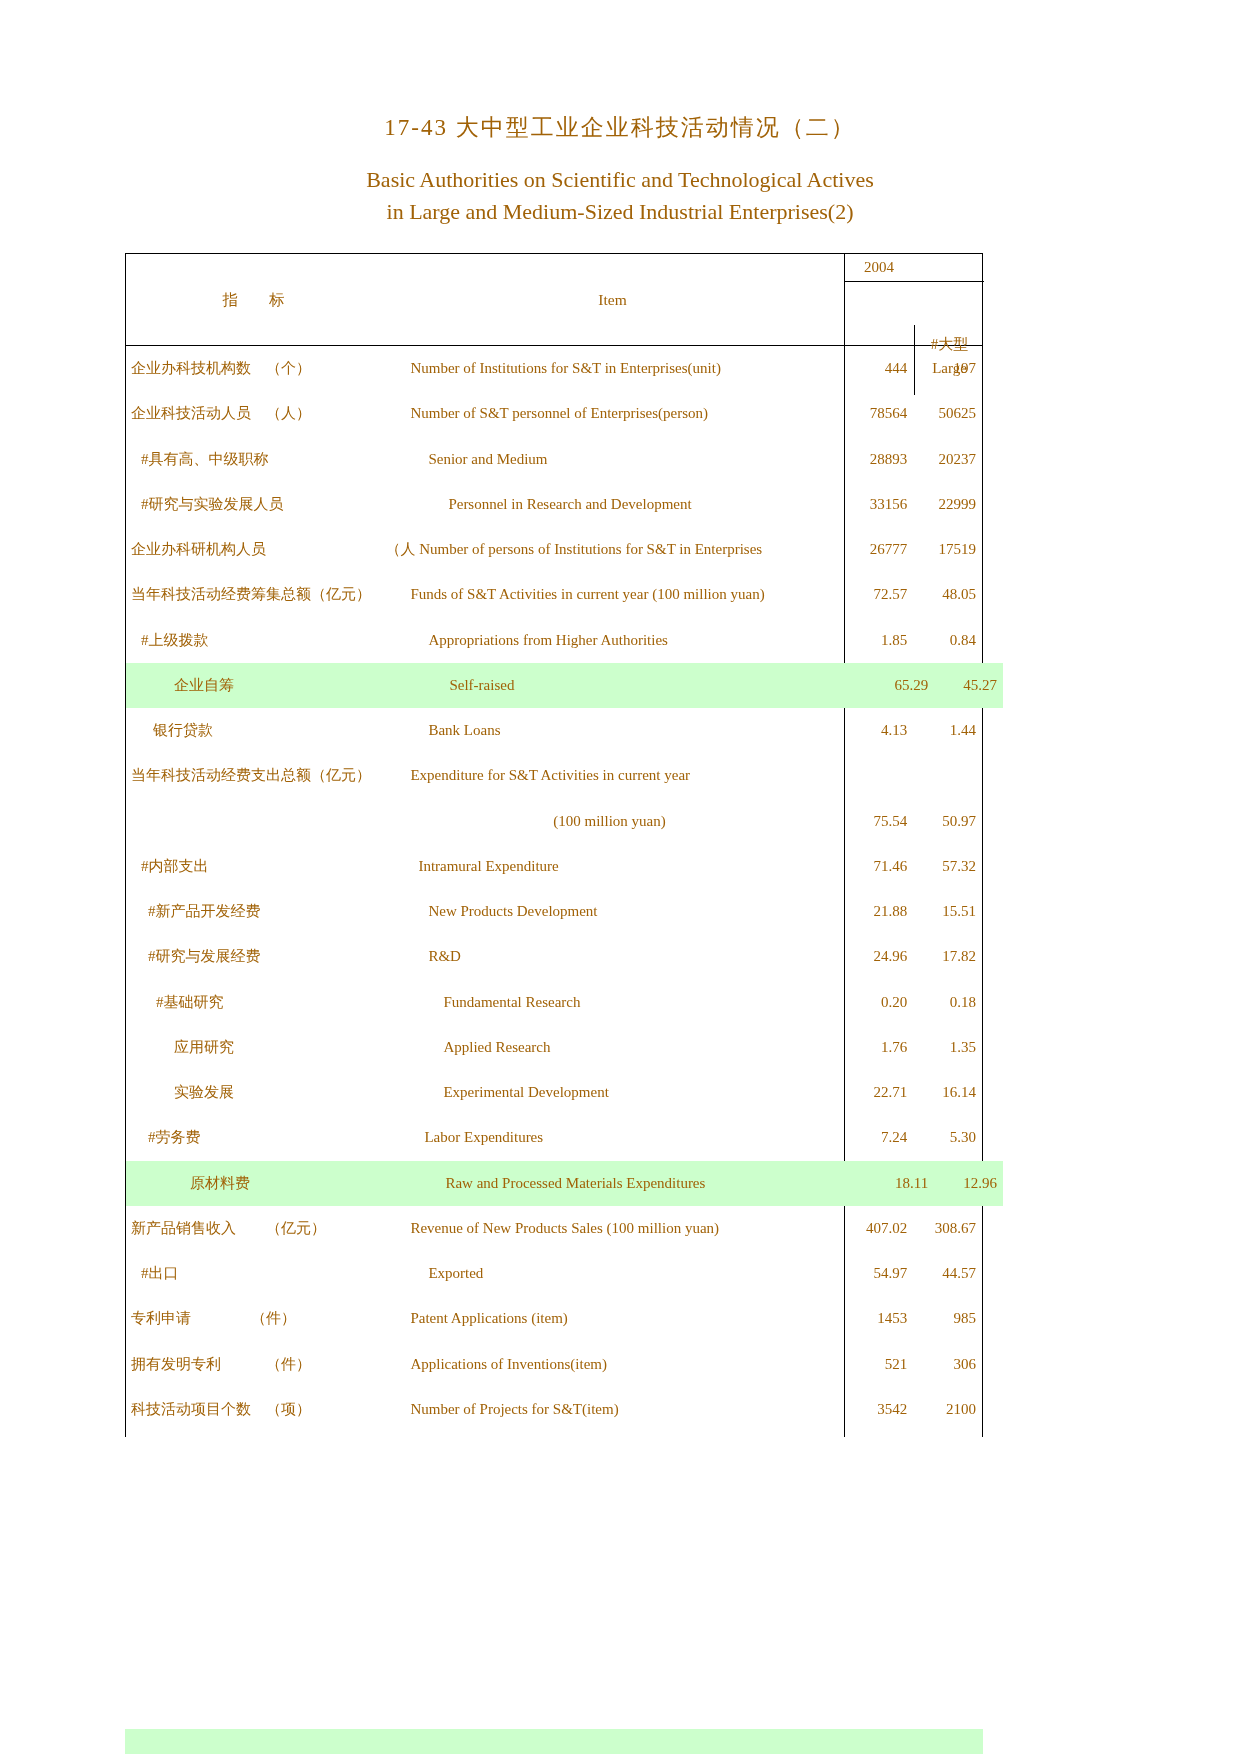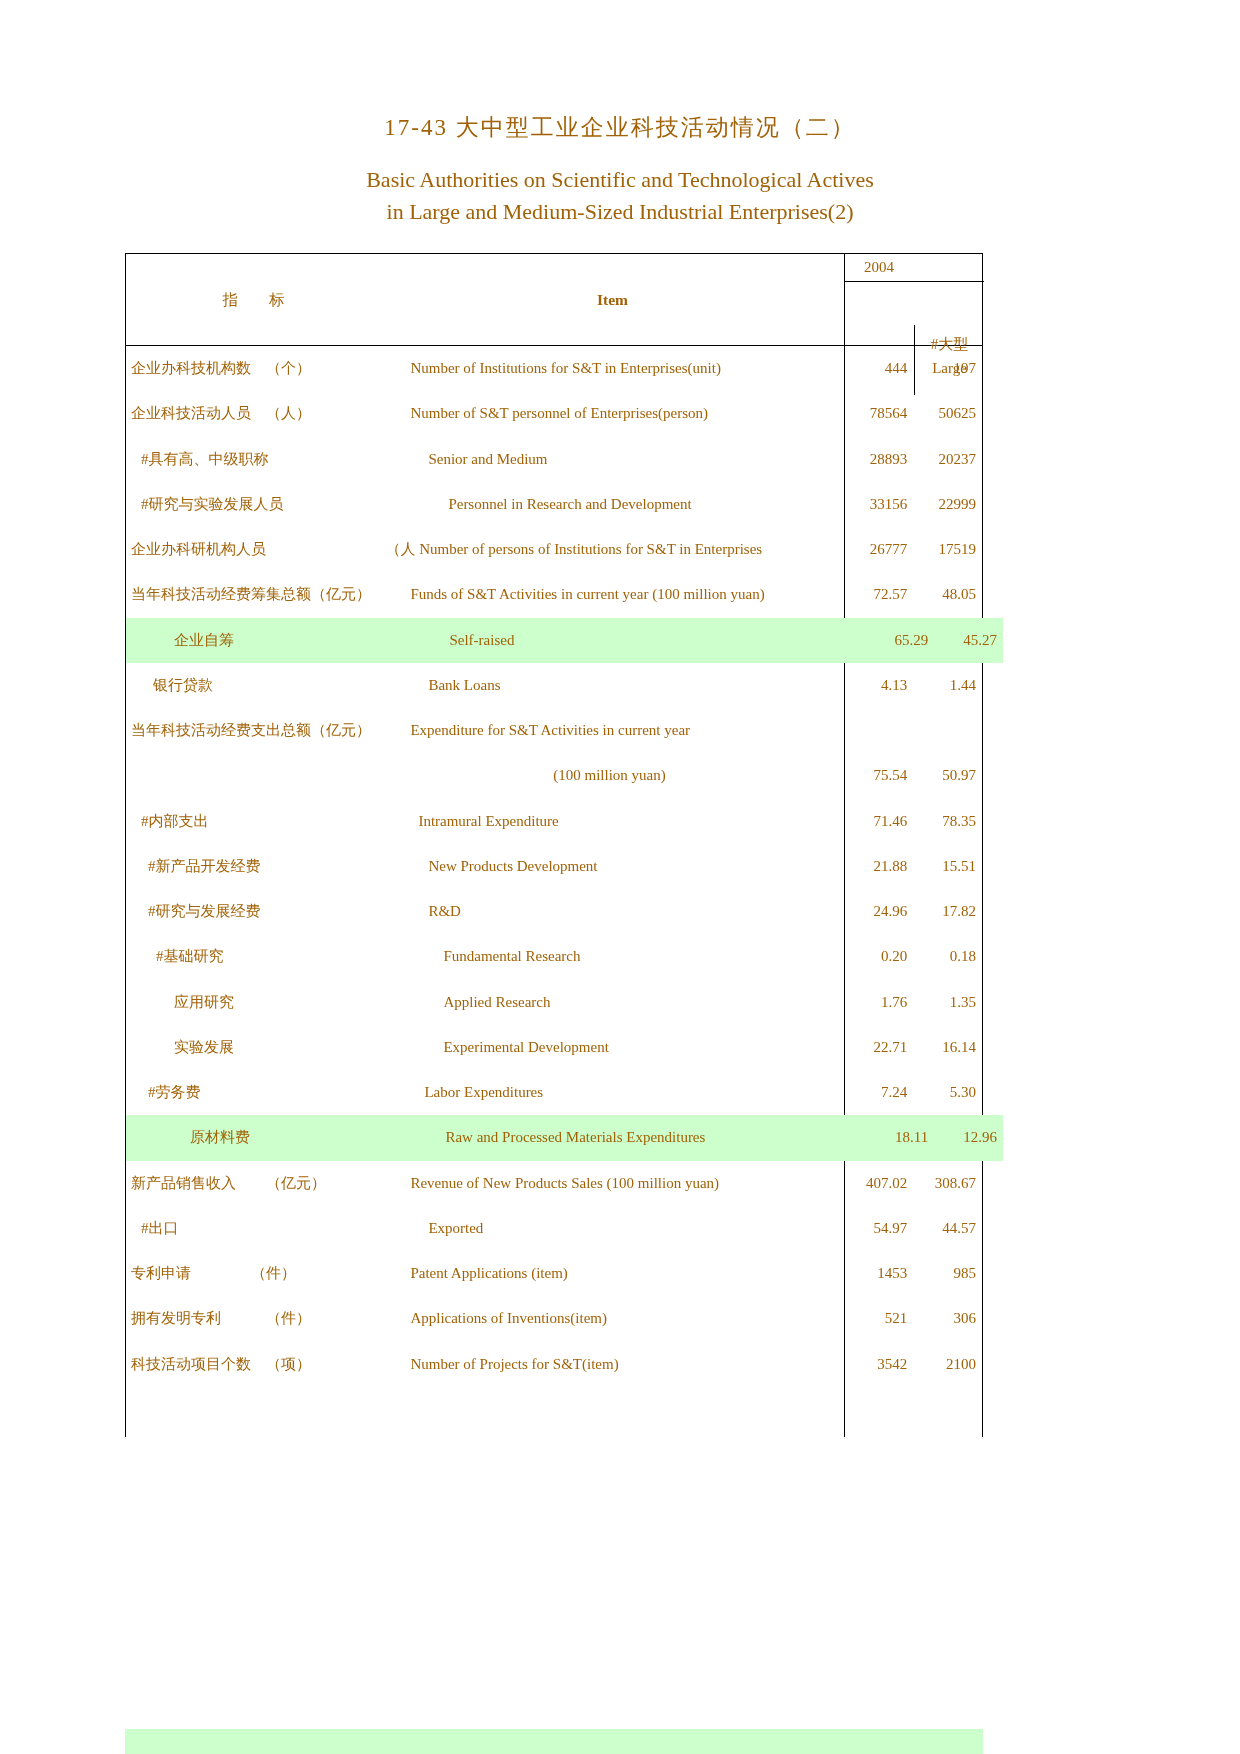--- a/index.html
+++ b/index.html
@@ -16,21 +16,21 @@
   .table-wrap{position:absolute;left:125px;top:253px;width:858px;height:1184px;
               border-top:1px solid #000;border-left:1px solid #000;border-right:1px solid #000;
               box-sizing:border-box;}
   .vline-data{position:absolute;left:718px;top:0;bottom:0;width:1px;background:#000;}
 
   
   .thead{position:absolute;top:0;left:0;width:100%;height:92px;border-bottom:1px solid #000;box-sizing:border-box;}
   .h-indicator{position:absolute;left:0;top:0;width:255px;height:92px;display:flex;align-items:center;
                justify-content:center;font-size:15.5px;white-space:pre;}
   .h-item{position:absolute;left:255px;top:0;width:463px;height:92px;display:flex;align-items:center;
-          justify-content:center;font-size:15.5px;font-weight:bold;}
+          justify-content:center;font-size:15.5px;}
   .h-year{position:absolute;left:718px;top:0;width:70px;height:27px;line-height:27px;text-align:center;font-size:15px;}
   .h-year-rule{position:absolute;left:718px;top:27px;width:140px;height:1px;background:#000;}
   .h-col2{position:absolute;left:788px;top:27px;width:70px;height:70px;border-left:1px solid #000;
           box-sizing:border-box;text-align:center;font-size:15px;padding-top:7px;line-height:24px;margin-top:44px;}
 
   
   .tbody{position:absolute;top:92px;left:0;width:100%;}
   .trow{position:relative;width:100%;height:45.25px;display:flex;}
   .trow.hl{background:#ccffcc;padding-left:21px;}
   .c-cn{width:255px;font-size:15px;display:flex;align-items:center;white-space:pre;box-sizing:border-box;font-family:Liberation Serif, serif;}
@@ -110,20 +110,26 @@
         <div class="c-v2">17519</div>
       </div>
 
       <div class="trow">
         <div class="c-cn ci5">当年科技活动经费筹集总额（亿元）</div>
         <div class="c-en ei30">Funds of S&amp;T Activities in current year (100 million yuan)</div>
         <div class="c-v1">72.57</div>
         <div class="c-v2">48.05</div>
       </div>
 
+      <div class="trow">
+        <div class="c-cn ci15">#上级拨款</div>
+        <div class="c-en ei48">Appropriations from Higher Authorities</div>
+        <div class="c-v1">1.85</div>
+        <div class="c-v2">0.84</div>
+      </div>
 
       <div class="trow hl">
         <div class="c-cn ci27">企业自筹</div>
         <div class="c-en ei48">Self-raised</div>
         <div class="c-v1">65.29</div>
         <div class="c-v2">45.27</div>
       </div>
 
       <div class="trow">
         <div class="c-cn ci27">银行贷款</div>
@@ -143,21 +149,21 @@
         <div class="c-cn ci5"></div>
         <div class="c-en ei173">(100 million yuan)</div>
         <div class="c-v1">75.54</div>
         <div class="c-v2">50.97</div>
       </div>
 
       <div class="trow">
         <div class="c-cn ci15">#内部支出</div>
         <div class="c-en ei38">Intramural Expenditure</div>
         <div class="c-v1">71.46</div>
-        <div class="c-v2">78.35</div>
+        <div class="c-v2">57.32</div>
       </div>
 
       <div class="trow">
         <div class="c-cn ci22">#新产品开发经费</div>
         <div class="c-en ei48">New Products Development</div>
         <div class="c-v1">21.88</div>
         <div class="c-v2">15.51</div>
       </div>
 
       <div class="trow">

